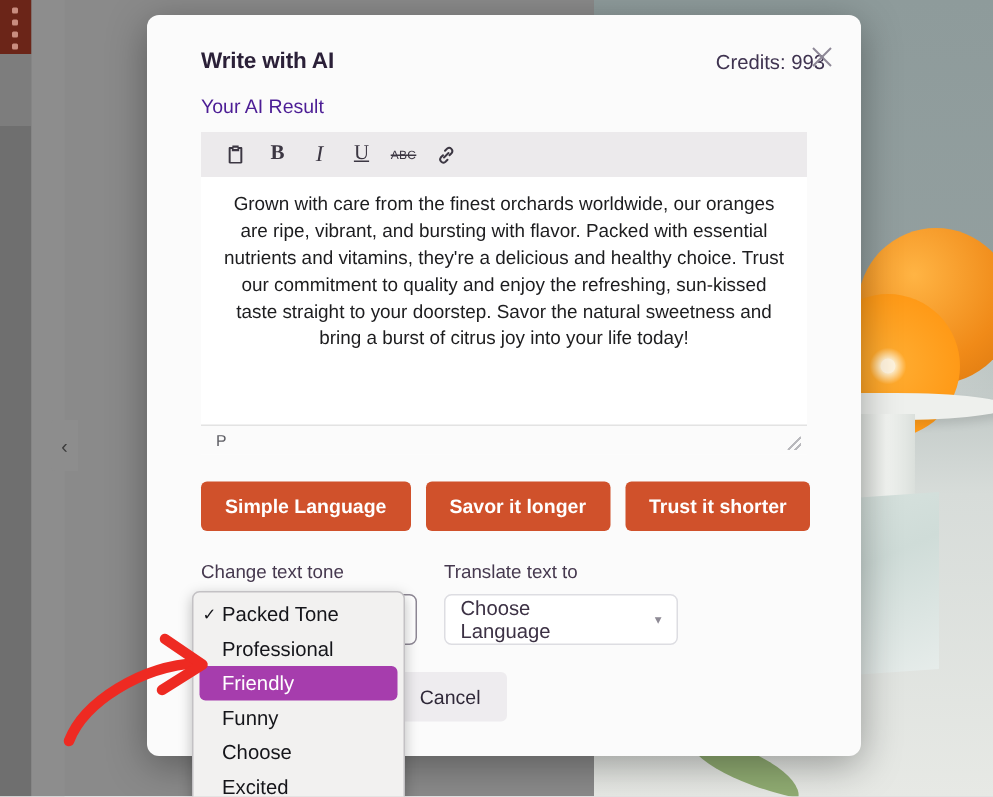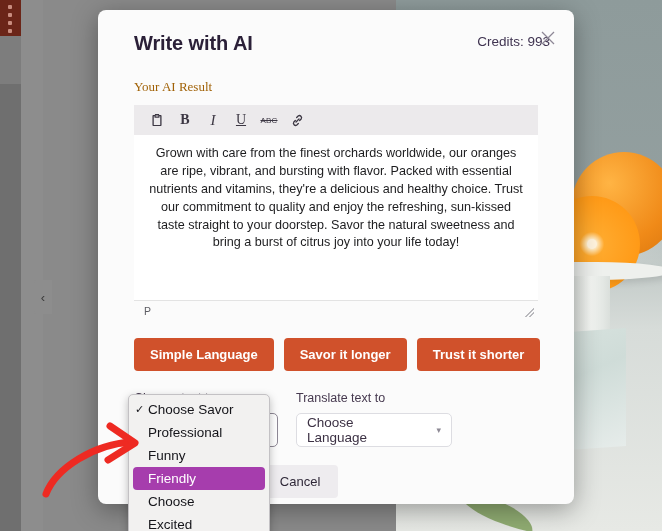--- a/index.html
+++ b/index.html
@@ -124,37 +124,37 @@
     box-shadow: 0 6px 26px rgba(0,0,0,0.34);
     overflow: hidden;
   }
 
   .modal-head {
     position: relative;
     padding: 22px 24px 0 36px;
     display: flex; align-items: flex-start;
   }
   .modal-title {
-    font-size: 20px; font-weight: bold; color: #2b2038;
+    font-size: 15px; font-weight: bold; color: #2b2038;
     letter-spacing: -0.1px;
   }
   .credits {
     margin-left: auto; margin-right: 0;
     font-size: 13.5px; color: #3f3350; padding-top: 2px;
   }
   .close-icon {
     position: absolute; right: 16px; top: 18px;
     width: 20px; height: 20px; color: #8d8796;
     cursor: pointer;
   }
   .close-icon svg { display: block; }
 
   .subtitle {
-    margin: 24px 0 0 36px;
-    font-size: 13px; color: #a16207; font-family: Liberation Serif, serif;
+    margin: 14px 0 0 36px;
+    font-size: 13px; color: #4c1d95;
   }
 
   
   .editor {
     margin: 10px 36px 0 36px;
     background: #fff;
   }
   .editor-toolbar {
     height: 30px;
     background: #eceaec;
@@ -410,33 +410,33 @@
     <div class="footer">
       <button class="btn-orange">New Prompt</button>
       <button class="btn-grey">Cancel</button>
     </div>
 
   </div>
 
   <div class="tone-dropdown">
     <div class="tone-option">
       <span class="tick">✓</span>
-      <span>Choose Savor</span>
+      <span>Packed Tone</span>
     </div>
     <div class="tone-option">
       <span class="tick"></span>
       <span>Professional</span>
     </div>
+    <div class="tone-option selected">
+      <span class="tick"></span>
+      <span>Friendly</span>
+    </div>
     <div class="tone-option">
       <span class="tick"></span>
       <span>Funny</span>
-    </div>
-    <div class="tone-option selected">
-      <span class="tick"></span>
-      <span>Friendly</span>
     </div>
     <div class="tone-option">
       <span class="tick"></span>
       <span>Choose</span>
     </div>
     <div class="tone-option">
       <span class="tick"></span>
       <span>Excited</span>
     </div>
   </div>

